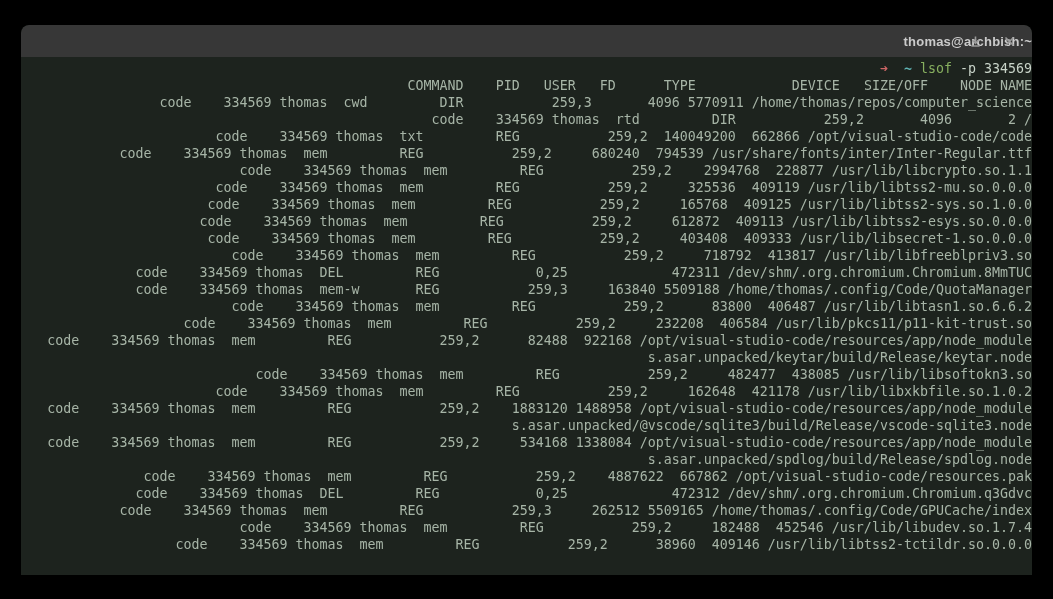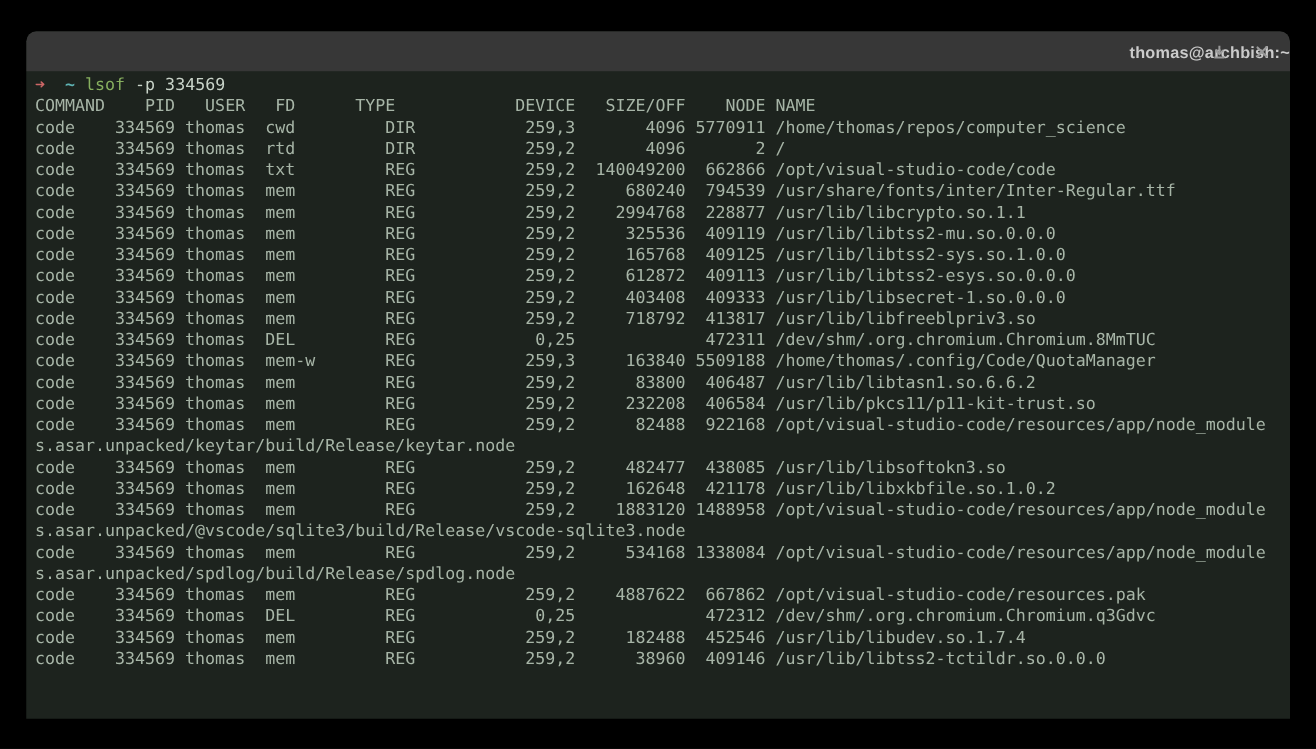--- a/index.html
+++ b/index.html
@@ -17,21 +17,21 @@
             display:flex;align-items:center;justify-content:flex-end;
             border-radius:8px 8px 0 0;}
   .titlebar .title{font-family:"Liberation Sans",sans-serif;font-weight:bold;
                    font-size:13px;color:var(--title-fg);letter-spacing:.2px;}
   .tb-btn{position:absolute;top:7px;width:18px;height:18px;display:flex;
           align-items:center;justify-content:center;background:none;border:none;
           padding:0;cursor:pointer;}
   .tb-btn svg{display:block;}
   .btn-download{right:48px;}
   .btn-close{right:14px;}
-  .term{padding:3px 0 0 7px;font-size:13.3px;line-height:17px;color:var(--fg);}
+  .term{padding:3px 0 0 7px;font-size:13.3px;line-height:17px;color:var(--fg);text-align:right;}
   .line{white-space:pre;height:17px;}
   .prompt .p-arrow{color:var(--arrow);font-weight:bold;}
   .prompt .p-cwd{color:var(--cwd);font-weight:bold;}
   .prompt .p-cmd{color:var(--cmd);}
   .prompt .p-args{color:var(--args);}
 </style>
 </head>
 <body>
 
 <div class="window">
@@ -75,17 +75,18 @@
         <div class="line">code    334569 thomas  mem         REG           259,2      82488  922168 /opt/visual-studio-code/resources/app/node_module</div>
         <div class="line">s.asar.unpacked/keytar/build/Release/keytar.node</div>
         <div class="line">code    334569 thomas  mem         REG           259,2     482477  438085 /usr/lib/libsoftokn3.so</div>
         <div class="line">code    334569 thomas  mem         REG           259,2     162648  421178 /usr/lib/libxkbfile.so.1.0.2</div>
         <div class="line">code    334569 thomas  mem         REG           259,2    1883120 1488958 /opt/visual-studio-code/resources/app/node_module</div>
         <div class="line">s.asar.unpacked/@vscode/sqlite3/build/Release/vscode-sqlite3.node</div>
         <div class="line">code    334569 thomas  mem         REG           259,2     534168 1338084 /opt/visual-studio-code/resources/app/node_module</div>
         <div class="line">s.asar.unpacked/spdlog/build/Release/spdlog.node</div>
         <div class="line">code    334569 thomas  mem         REG           259,2    4887622  667862 /opt/visual-studio-code/resources.pak</div>
         <div class="line">code    334569 thomas  DEL         REG            0,25             472312 /dev/shm/.org.chromium.Chromium.q3Gdvc</div>
+        <div class="line">code    334569 thomas  mem         REG           259,3     262512 5509165 /home/thomas/.config/Code/GPUCache/index</div>
         <div class="line">code    334569 thomas  mem         REG           259,2     182488  452546 /usr/lib/libudev.so.1.7.4</div>
         <div class="line">code    334569 thomas  mem         REG           259,2      38960  409146 /usr/lib/libtss2-tctildr.so.0.0.0</div>
       </div>
   </div>
 </div>
 
 </body></html>

